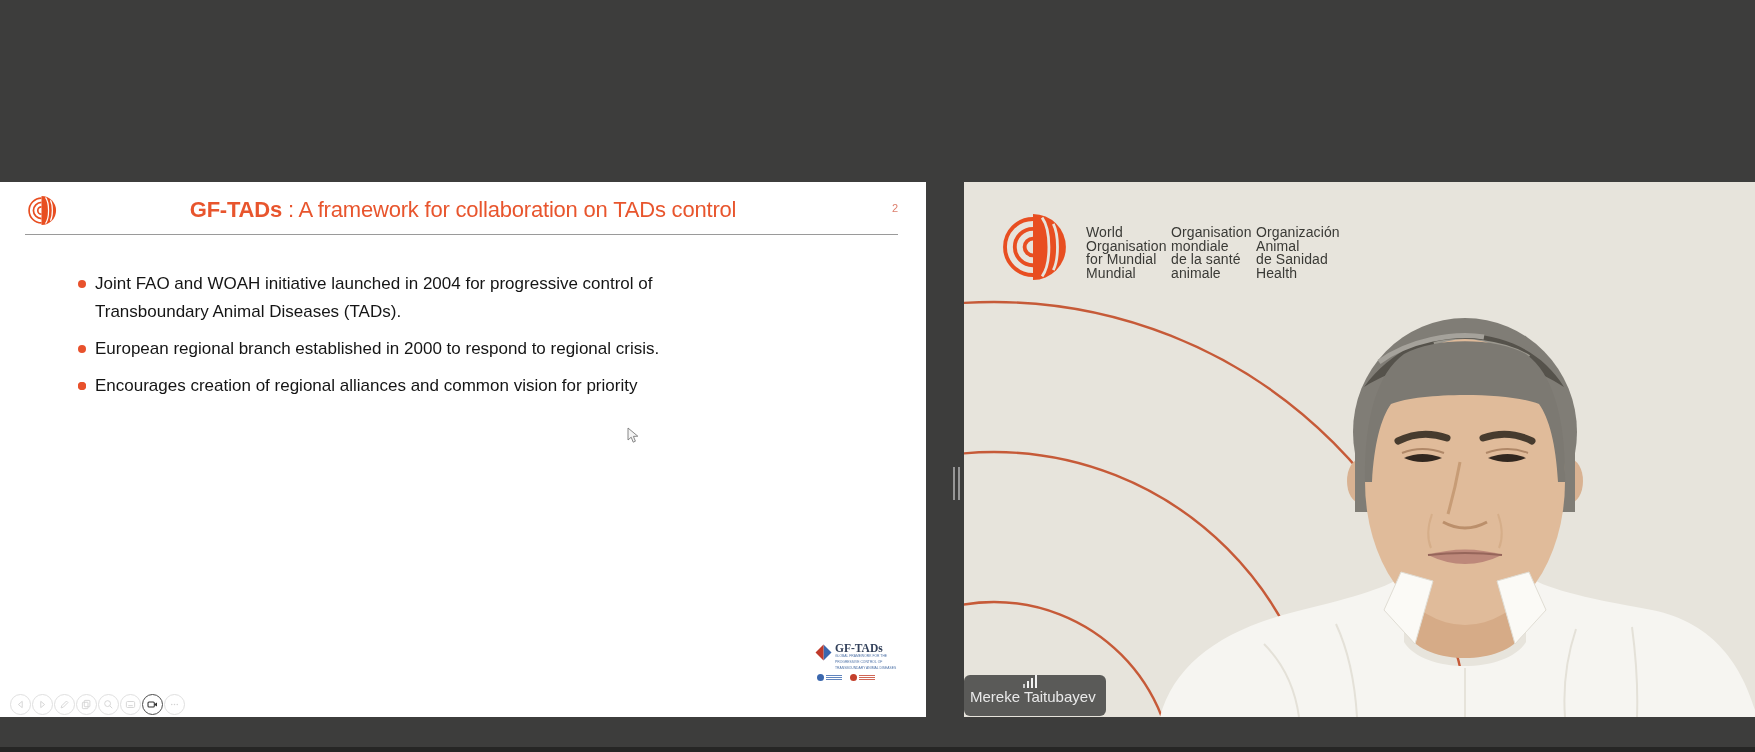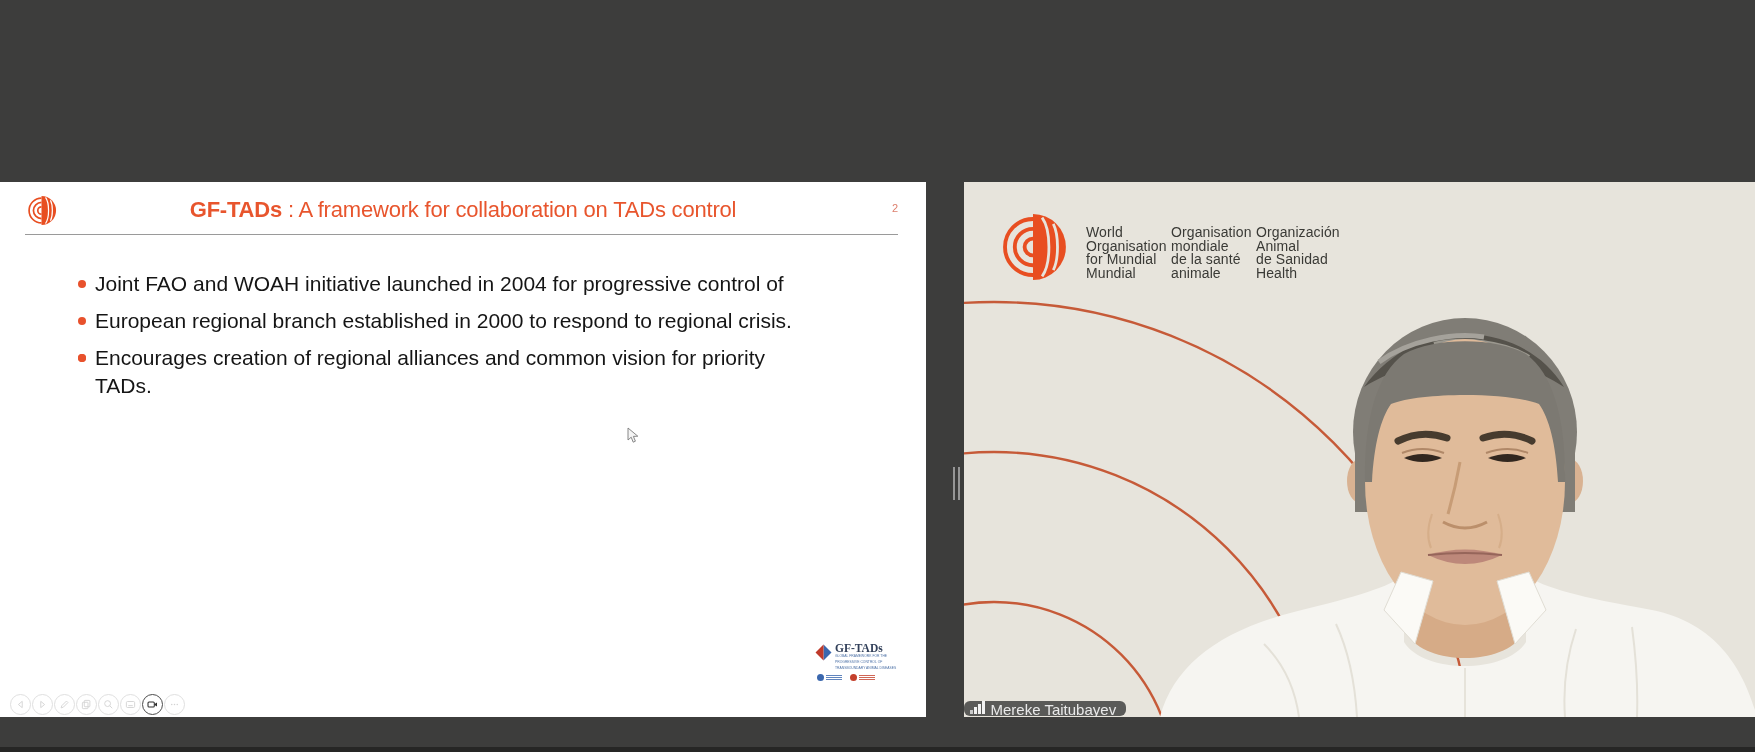--- a/index.html
+++ b/index.html
@@ -19,21 +19,21 @@
     position:absolute;left:60px;right:60px;top:15px;text-align:center;
     font-size:22px;color:#e8552d;letter-spacing:-0.2px;white-space:nowrap;
   }
   .slide-title .brand{font-weight:bold;}
   .page-number{position:absolute;right:28px;top:20px;font-size:11px;color:#dd7f6d;}
   .title-rule{position:absolute;left:25px;right:28px;top:52px;height:1px;background:#9a9a9a;}
 
   .bullets{position:absolute;left:78px;top:88px;margin:0;padding:0;list-style:none;}
   .bullets li{
     position:relative;padding-left:17px;margin-bottom:9px;
-    font-size:21px;line-height:28px;color:#151515;white-space:nowrap;
+    font-size:17px;line-height:28px;color:#151515;white-space:nowrap;
   }
   .bullets li::before{
     content:"";position:absolute;left:0;top:10px;width:8px;height:8px;border-radius:50%;
     background:#e8512c;
   }
   .bullets .line{display:block;}
 
   
   .mouse-cursor{position:absolute;left:627px;top:245px;width:12px;height:17px;}
 
@@ -78,22 +78,22 @@
     position:absolute;left:964px;top:182px;width:791px;height:535px;
     background:#e7e4dc;overflow:hidden;
   }
   .brand-arcs{position:absolute;left:0;top:0;width:791px;height:535px;}
   .woah-block{position:absolute;left:34px;top:30px;display:flex;}
   .woah-logo{width:70px;height:70px;}
   .woah-cols{display:flex;margin-left:18px;margin-top:14px;}
   .woah-col{width:85px;font-size:14px;line-height:13.5px;color:#3a3a36;letter-spacing:.1px;}
   .participant-video{position:absolute;left:0;top:0;width:791px;height:535px;}
   .name-tag{
-    position:absolute;left:0;bottom:1px;height:15px;background:rgba(78,78,76,.92);
-    border-radius:6px;display:flex;align-items:flex-start;padding:0 10px 0 6px;
+    position:absolute;left:0;bottom:1px;height:41px;background:rgba(78,78,76,.92);
+    border-radius:6px;display:flex;align-items:center;padding:0 10px 0 6px;flex-direction:column;
   }
   .signal-icon{display:flex;align-items:flex-end;gap:1.5px;margin-right:6px;}
   .signal-icon i{display:block;width:2.5px;background:#f2f2f2;}
   .signal-icon i.b1{height:4px;opacity:.75;}
   .signal-icon i.b2{height:7px;}
   .signal-icon i.b3{height:10px;}
   .signal-icon i.b4{height:13px;}
   .name-tag span{color:#e9e9e9;font-size:15px;white-space:nowrap;}
 </style>
 </head>
@@ -113,30 +113,30 @@
   <div class="slide-title">
     <span class="brand">GF-TADs</span><span> : A framework for collaboration on TADs control</span>
   </div>
 
   <div class="page-number">2</div>
   <div class="title-rule"></div>
 
   <ul class="bullets">
     <li>
       <span class="line">Joint FAO and WOAH initiative launched in 2004 for progressive control of</span>
+      <span class="line">Transboundary Animal Diseases (TADs).</span>
     </li>
     <li>
       <span class="line">European regional branch established in 2000 to respond to regional crisis.</span>
       <span class="line"></span>
     </li>
     <li>
     </li>
     <li>
       <span class="line">Encourages creation of regional alliances and common vision for priority</span>
-      <span class="line">TADs.</span>
     </li>
   </ul>
 
   <svg class="mouse-cursor" viewBox="0 0 12 17">
     <path d="M1 1 L1 13 L4.2 10.2 L6.2 15.2 L8.4 14.2 L6.4 9.4 L10.8 9.2 Z" fill="#f4f4f4" stroke="#7a7a7a" stroke-width="0.9"></path>
   </svg>
 
   <div class="gftads-footer">
     <div class="gftads-top">
       <svg class="gftads-diamond" viewBox="0 0 16 16">

